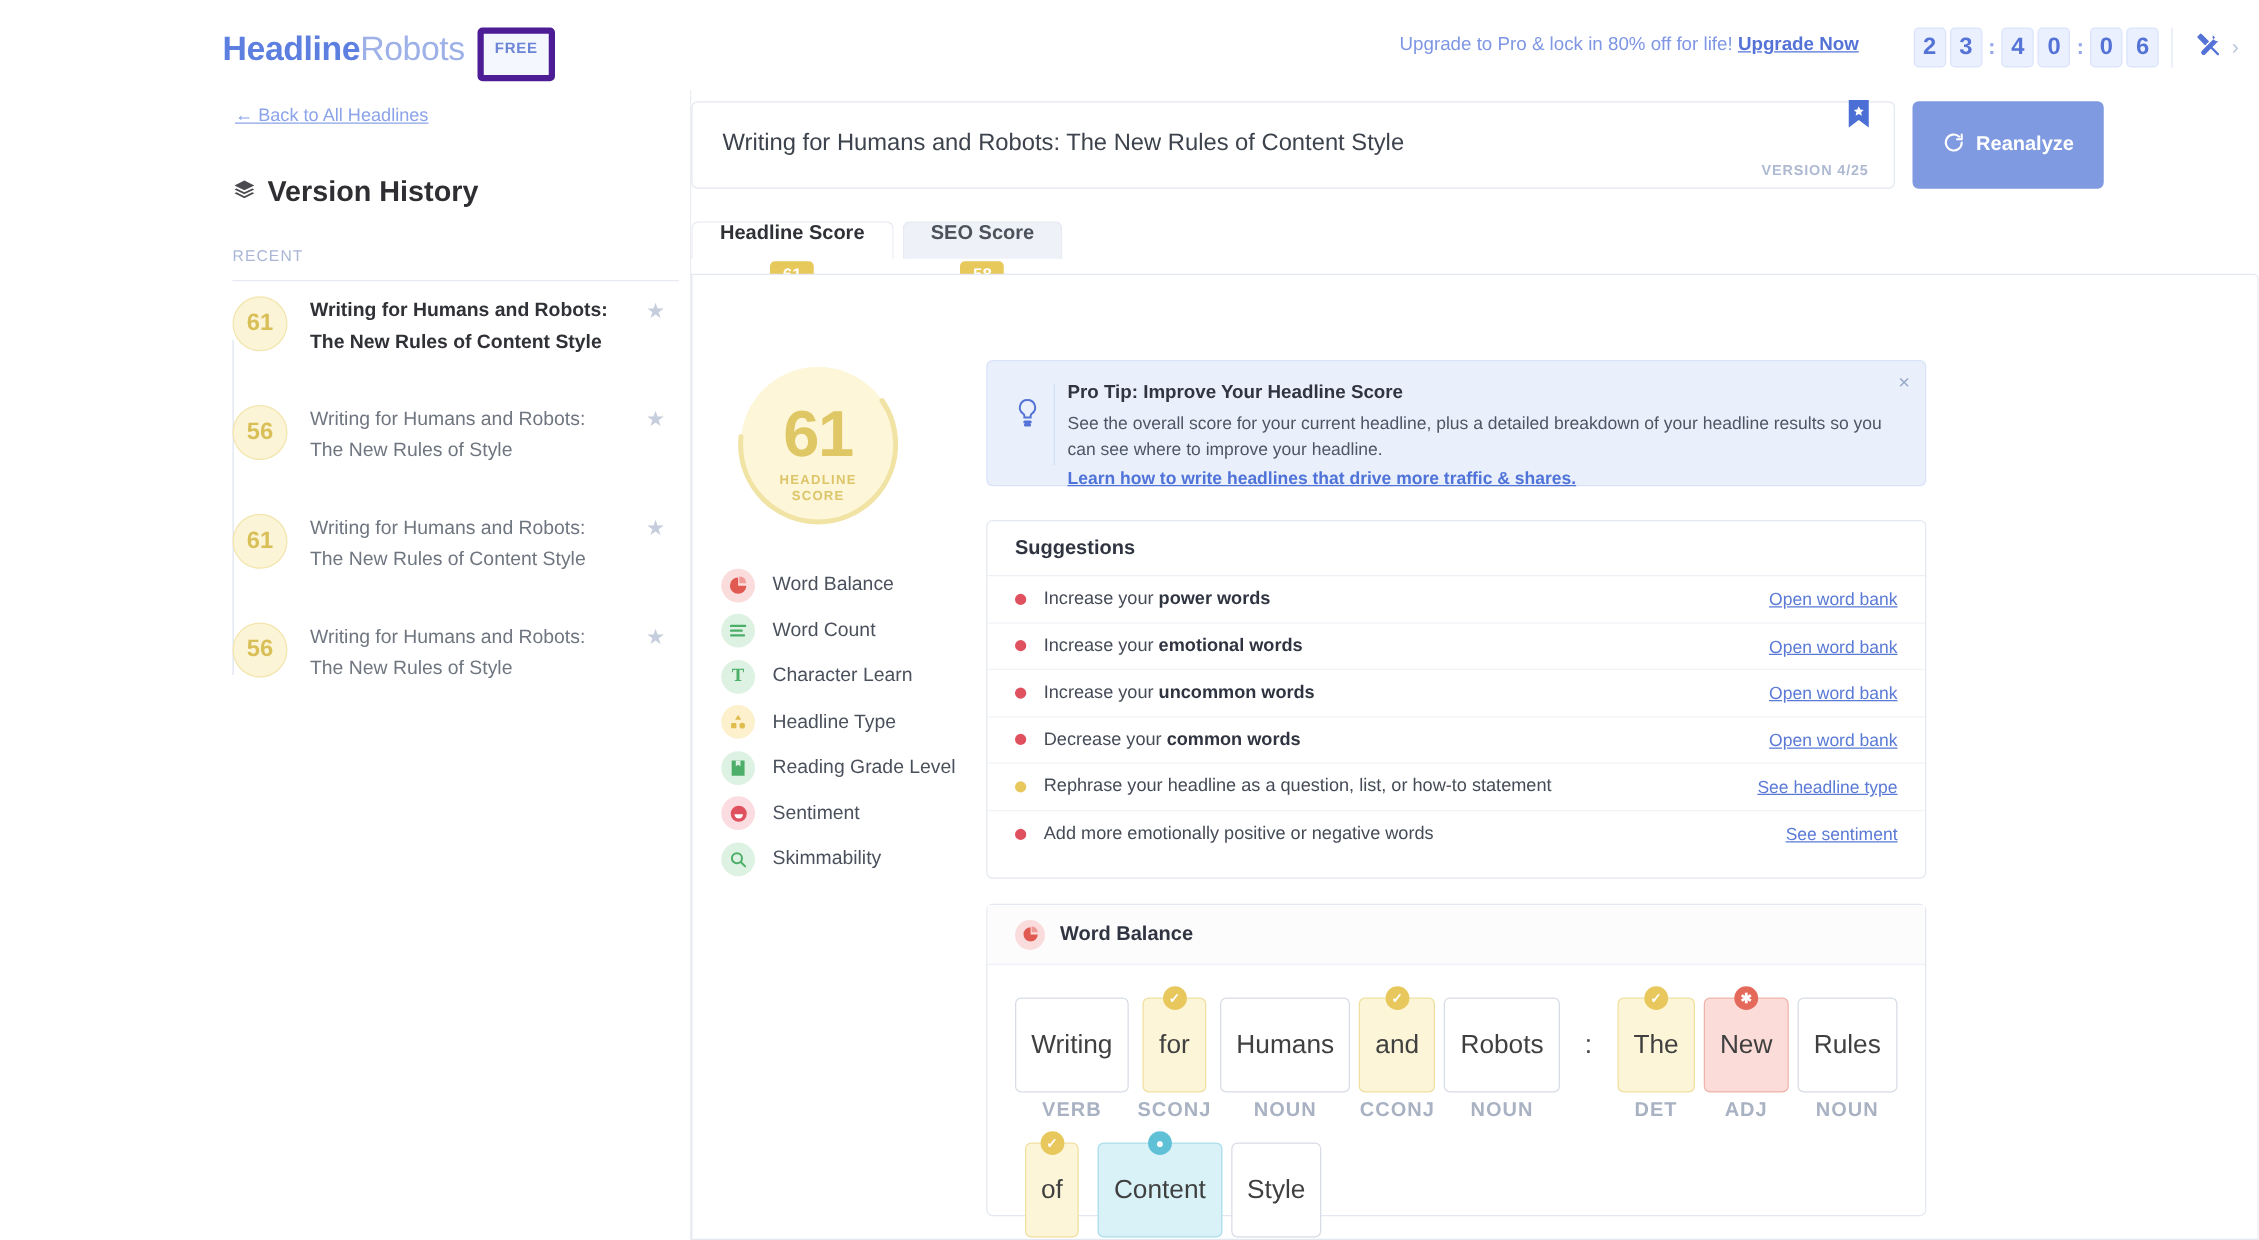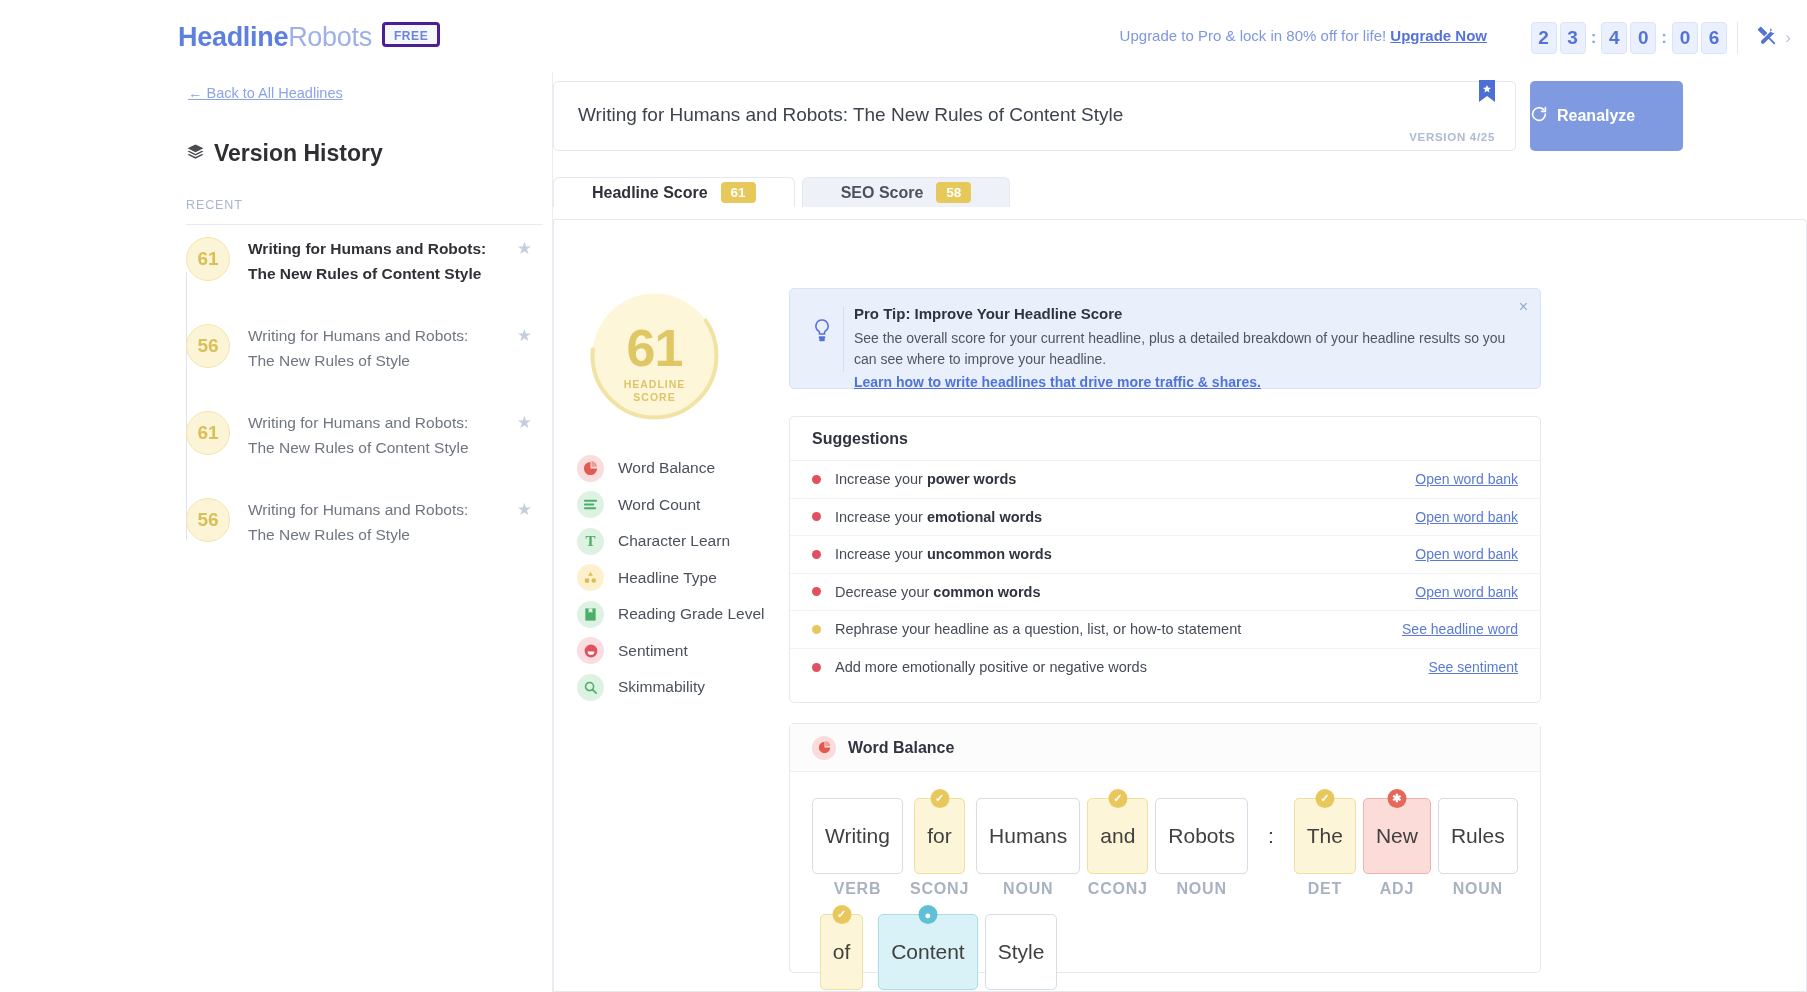--- a/index.html
+++ b/index.html
@@ -15,23 +15,23 @@
   
   .topbar {
     position: absolute; top: 0; left: 0; width: 1807px; height: 72px;
     display: flex; align-items: center;
   }
   .logo { position: absolute; left: 178px; top: 22px; font-size: 27px; letter-spacing: -0.3px; white-space: nowrap; }
   .logo .b { font-weight: 700; color: #5d7fe0; }
   .logo .l { font-weight: 400; color: #9db0e8; }
   .free-badge {
     display: inline-block; vertical-align: 6px; margin-left: 10px;
-    border: 3px solid #4c1d95; border-radius: 4px; background: #f4f7fe;
+    border: 5px solid #4c1d95; border-radius: 4px; background: #f4f7fe;
     color: #6b84d6; font-size: 12px; font-weight: 700; letter-spacing: 0.6px;
-    padding: 4px 9px 1px;
+    padding: 4px 9px 15px;
   }
   .promo {
     position: absolute; right: 320px; top: 27px;
     font-size: 15px; color: #7e96e3; white-space: nowrap;
   }
   .promo a { color: #5573d6; font-weight: 700; text-decoration: underline; }
   .timer {
     position: absolute; right: 80px; top: 22px;
     display: flex; align-items: center; gap: 3px;
   }
@@ -101,30 +101,30 @@
   }
   .bookmark-icon { position: absolute; right: 18px; top: -2px; }
   .version-label {
     position: absolute; right: 20px; bottom: 7px;
     font-size: 11.5px; letter-spacing: 0.7px; color: #aeb9d2; font-weight: 600;
   }
   .reanalyze {
     position: absolute; left: 977px; top: 9px; width: 153px; height: 70px;
     background: #7f9ae0; border: none; border-radius: 5px;
     color: #fff; font-size: 16px; font-weight: 700;
-    display: flex; align-items: center; justify-content: flex-start; gap: 9px;
+    display: flex; align-items: center; justify-content: center; gap: 9px;
     cursor: pointer; font-family: "Liberation Sans", sans-serif;
   }
 
   .tabs { position: absolute; left: 0px; top: 105px; display: flex; gap: 7px; }
   .tab {
     display: flex; align-items: center; gap: 13px;
-    padding: 0 38px; height: 30px;
+    padding: 0 22px; height: 30px;
     border: 1px solid #e4e8f0; border-bottom: none;
-    border-radius: 6px 6px 0 0; font-size: 16px; cursor: pointer;
+    border-radius: 6px 6px 0 0; font-size: 16px; cursor: pointer; flex-direction: column;
   }
   .tab.active { background: #fff; color: #2f3136; font-weight: 700; }
   .tab.inactive { background: #eef1f7; color: #4c525c; font-weight: 700; }
   .tab-badge {
     background: #e7c95b; color: #fff; font-size: 13.5px; font-weight: 700;
     border-radius: 4px; padding: 3px 10px;
   }
 
   .panel {
     position: absolute; left: 0px; top: 147px; width: 1254px; height: 773px;
@@ -459,21 +459,21 @@
 
       <div class="sugg-row">
         <span class="dot" style="background:#e0515f"></span>
         <span class="sugg-text"><span>Decrease your </span><b>common words</b></span>
         <a class="sugg-link" href="#">Open word bank</a>
       </div>
 
       <div class="sugg-row">
         <span class="dot" style="background:#e8c85d"></span>
         <span class="sugg-text">Rephrase your headline as a question, list, or how-to statement</span>
-        <a class="sugg-link" href="#">See headline word</a>
+        <a class="sugg-link" href="#">See headline type</a>
       </div>
 
       <div class="sugg-row">
         <span class="dot" style="background:#e0515f"></span>
         <span class="sugg-text">Add more emotionally positive or negative words</span>
         <a class="sugg-link" href="#">See sentiment</a>
       </div>
     </div>
 
     <div class="wb-card">

